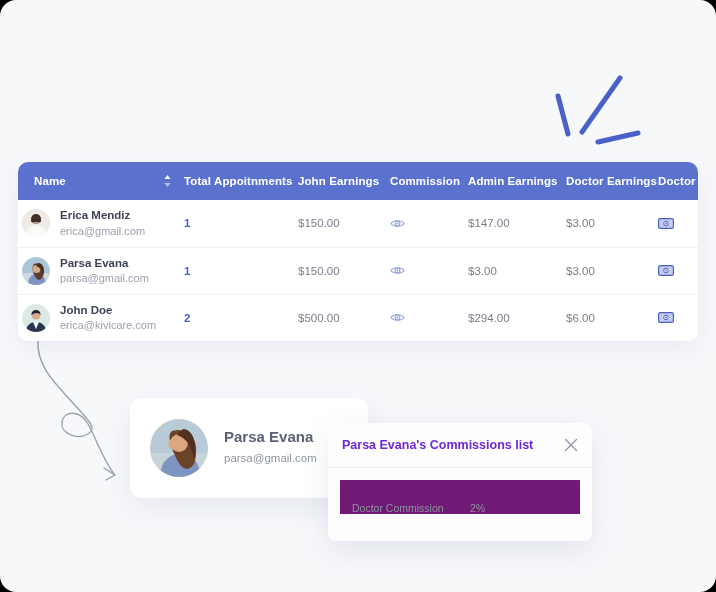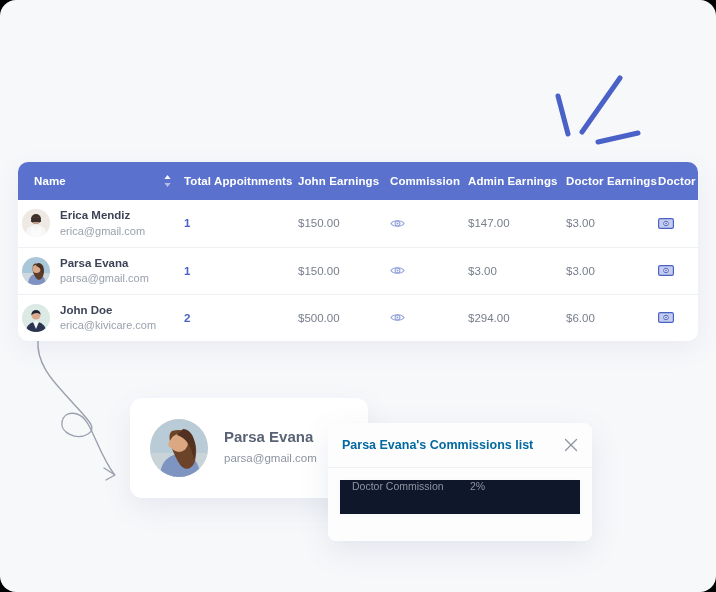--- a/index.html
+++ b/index.html
@@ -193,37 +193,37 @@
     height: 45px;
     display: flex;
     align-items: center;
     padding: 0 14px 0 14px;
     border-bottom: 1px solid #f0f1f5;
     box-sizing: border-box;
   }
   .commissions-title {
     font-size: 12.5px;
     font-weight: bold;
-    color: #0369a1;
+    color: #6d28d9;
     flex: 1 1 auto;
   }
   .close-icon {
     width: 14px;
     height: 14px;
     flex: 0 0 14px;
     cursor: pointer;
   }
   .commissions-body {
     padding: 12px 12px 0 12px;
   }
   .commission-row {
-    background: #0f172a;
+    background: #701a75;
     height: 34px;
     display: flex;
-    align-items: flex-start;
+    align-items: flex-end;
     padding: 0 12px;
     box-sizing: border-box;
     box-shadow: 0 1px 5px rgba(80,95,150,0.05);
   }
   .commission-label {
     font-size: 10.5px;
     color: #8d93a1;
     width: 118px;
   }
   .commission-value {

